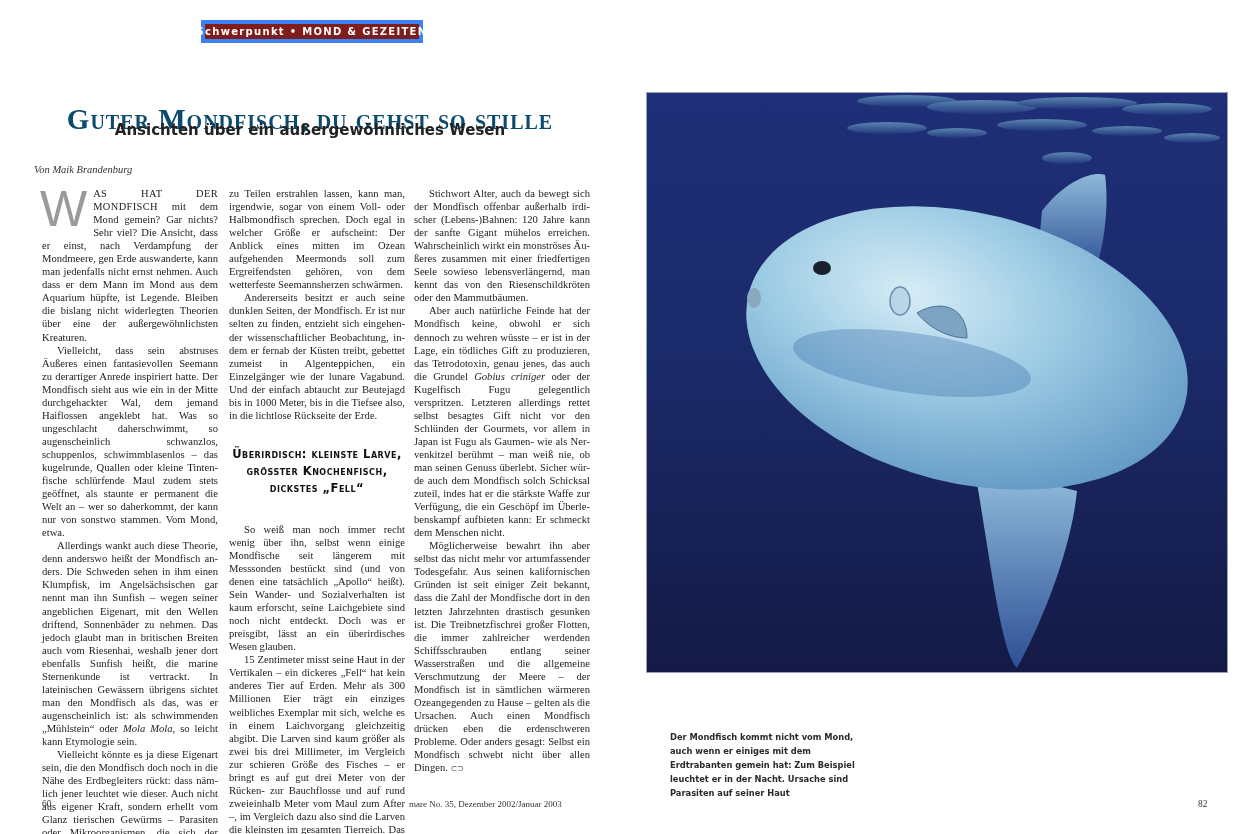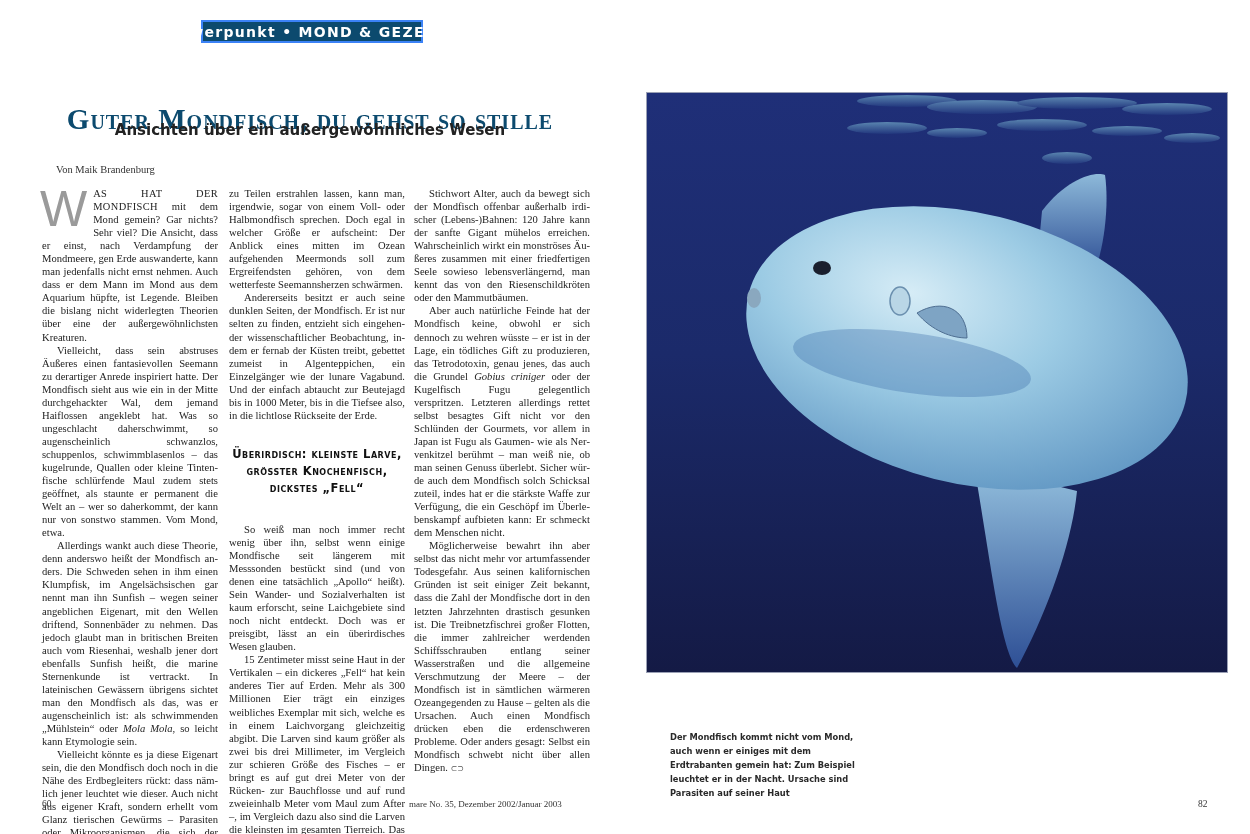--- a/index.html
+++ b/index.html
@@ -1,20 +1,20 @@
 <!DOCTYPE html>
 <html><head>
 <meta charset="utf-8">
 <style>
   html,body{margin:0;padding:0;background:#fff;}
   body{width:1250px;height:834px;position:relative;overflow:hidden;font-family:"DejaVu Serif","Liberation Serif",serif;color:#1b1b1b;}
-  .kicker{position:absolute;left:201px;top:20px;width:222px;height:23px;background:#0c4a6e;border:2px solid #3b82f6;box-sizing:border-box;color:#fff;font-family:"DejaVu Sans","Liberation Sans",sans-serif;font-weight:bold;font-size:14px;letter-spacing:1.3px;display:flex;align-items:center;justify-content:center;white-space:nowrap;}
+  .kicker{position:absolute;left:201px;top:20px;width:222px;height:23px;background:#7f1d1d;border:4px solid #3b82f6;box-sizing:border-box;color:#fff;font-family:"DejaVu Sans","Liberation Sans",sans-serif;font-weight:bold;font-size:10px;letter-spacing:1.3px;display:flex;align-items:center;justify-content:center;white-space:nowrap;}
   .title{position:absolute;left:30px;top:86px;width:560px;text-align:center;font-family:"Liberation Serif","DejaVu Serif",serif;font-variant:small-caps;font-size:29px;letter-spacing:1px;color:#0c4a6e;line-height:1;}
   .subtitle{position:absolute;left:30px;top:121px;width:560px;text-align:center;font-family:"DejaVu Sans","Liberation Sans",sans-serif;font-weight:bold;font-size:15px;color:#222;}
-  .byline{position:absolute;left:56px;top:164px;font-family:"Liberation Serif","DejaVu Serif",serif;font-size:10.5px;color:#333;}
+  .byline{position:absolute;left:34px;top:164px;font-family:"Liberation Serif","DejaVu Serif",serif;font-style:italic;font-size:10.5px;color:#333;}
   .col{position:absolute;top:187px;width:176px;font-family:"Liberation Serif","DejaVu Serif",serif;font-size:10.6px;line-height:13.05px;text-align:justify;hyphens:manual;color:#222;}
   .col p{margin:0;text-indent:15px;}
   .col p.first{text-indent:0;}
   .c1{left:42px;}
   .c2{left:229px;}
   .c3{left:414px;}
   .dropcap{float:left;font-family:"Liberation Sans","DejaVu Sans",sans-serif;font-size:50px;line-height:40px;color:#9a9a9a;margin:2px 6px 0 -2px;font-weight:normal;}
   .caps{font-variant:small-caps;text-transform:uppercase;font-size:10.4px;letter-spacing:0.4px;}
   .subhead{margin:24px 0 26px 0;text-align:center;font-family:"DejaVu Sans","Liberation Sans",sans-serif;font-variant:small-caps;font-weight:bold;font-size:11.5px;line-height:17px;letter-spacing:0.5px;color:#111;}
   .it{font-style:italic;margin-top:32px;}

